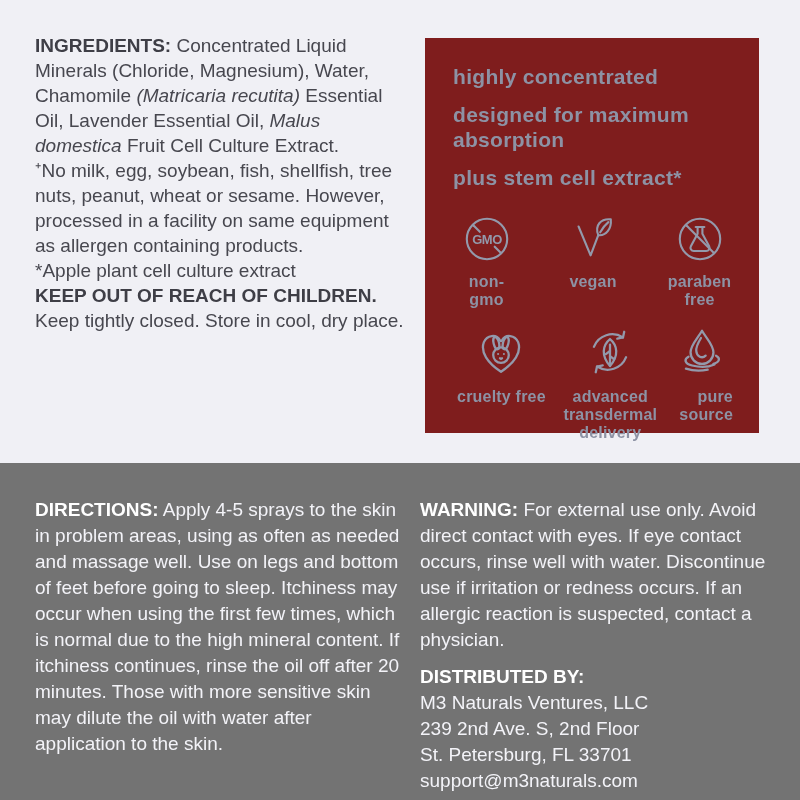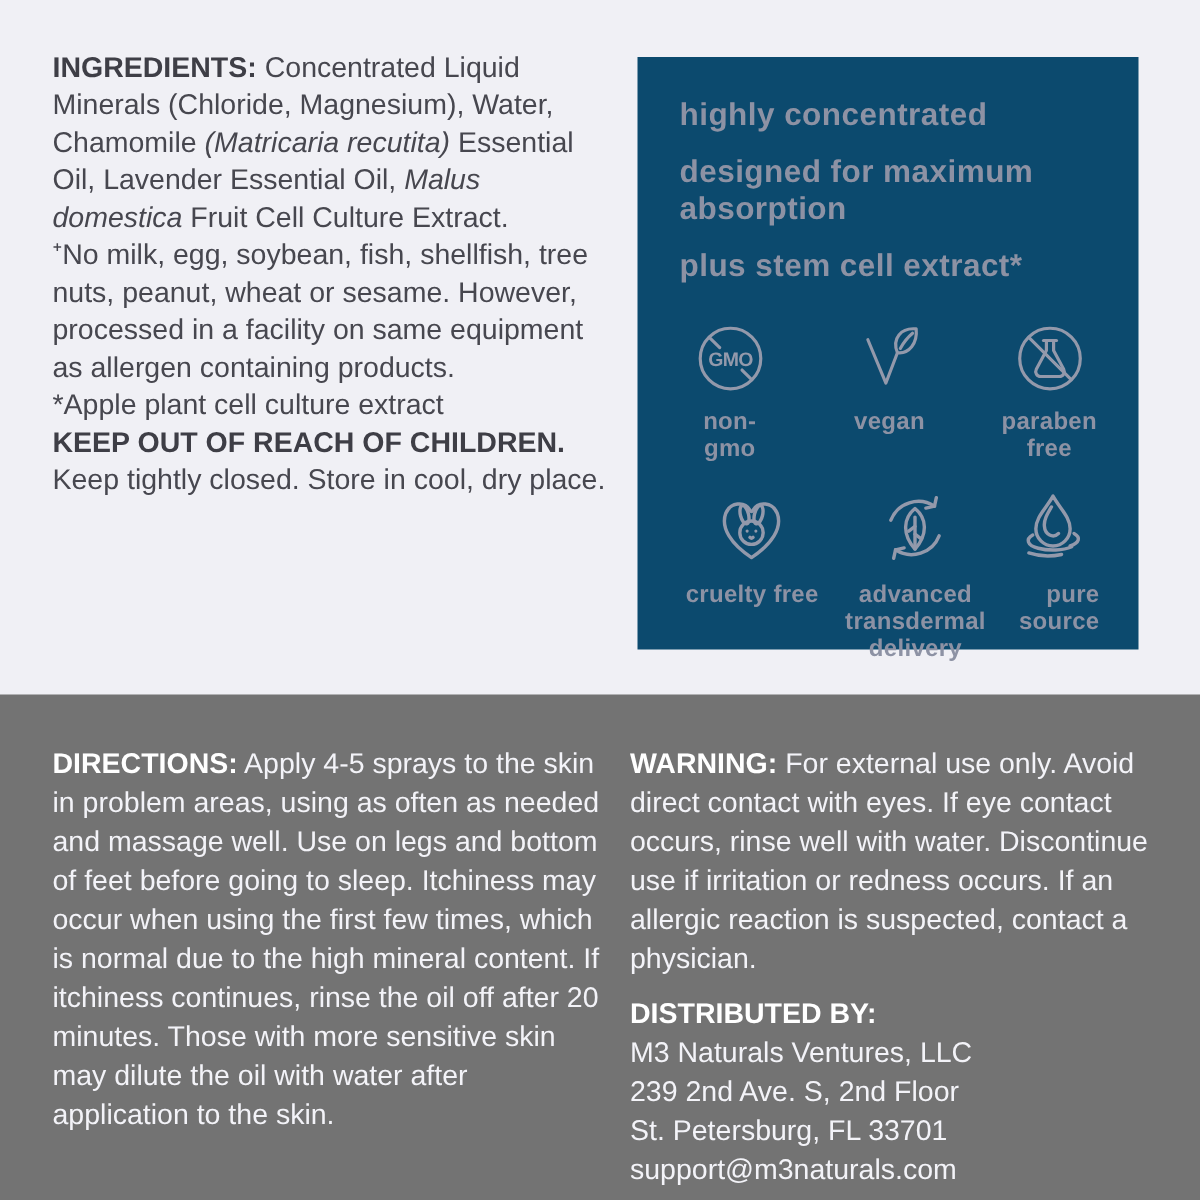--- a/index.html
+++ b/index.html
@@ -11,21 +11,21 @@
   .info-col{position:absolute;left:35px;top:33px;width:372px;
             color:#47474f;font-size:19px;line-height:25px;}
   .info-col p{margin:0;}
   .info-col strong{color:#3e3e46;}
   .p-ing{margin-bottom:16px;}
   .p-allergen{margin-bottom:20px;}
   .p-apple{margin-bottom:30px;}
 
   
   .panel{position:absolute;left:425px;top:38px;width:334px;height:395px;
-         background:#0c4a6e;box-sizing:border-box;padding:26px 26px 0 28px;
+         background:#7f1d1d;box-sizing:border-box;padding:26px 26px 0 28px;
          color:#8d92a4;}
   .headline{font-weight:bold;font-size:21px;line-height:25px;
             letter-spacing:.3px;margin-bottom:13px;}
   .badge-row{display:flex;justify-content:space-between;margin-top:24px;}
   .badge-row.row2{justify-content:center;gap:12px;margin-top:16px;}
   .badge{display:flex;flex-direction:column;align-items:center;text-align:center;}
   .row1 .badge{width:67px;}
   .row2 .badge-cruelty{width:112px;}
   .row2 .badge-transdermal{width:112px;}
   .row2 .badge-pure{width:72px;text-align:right;}

